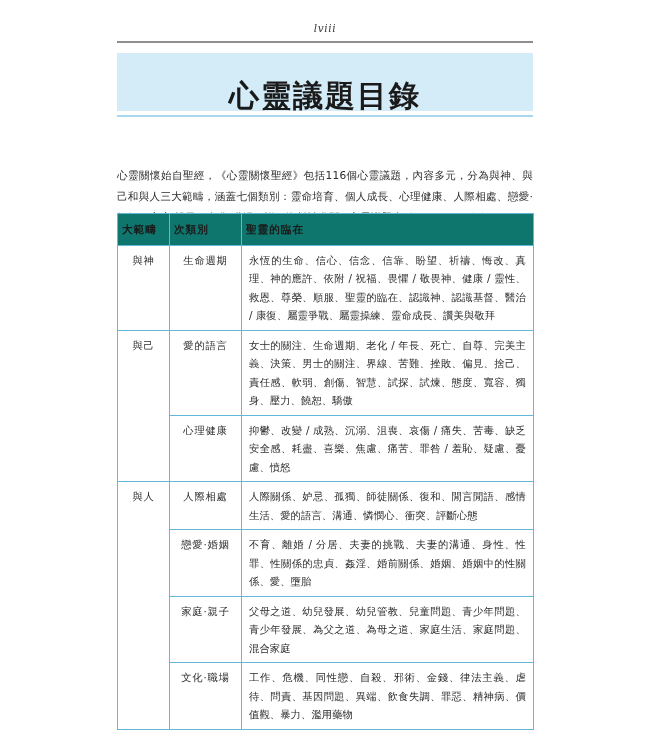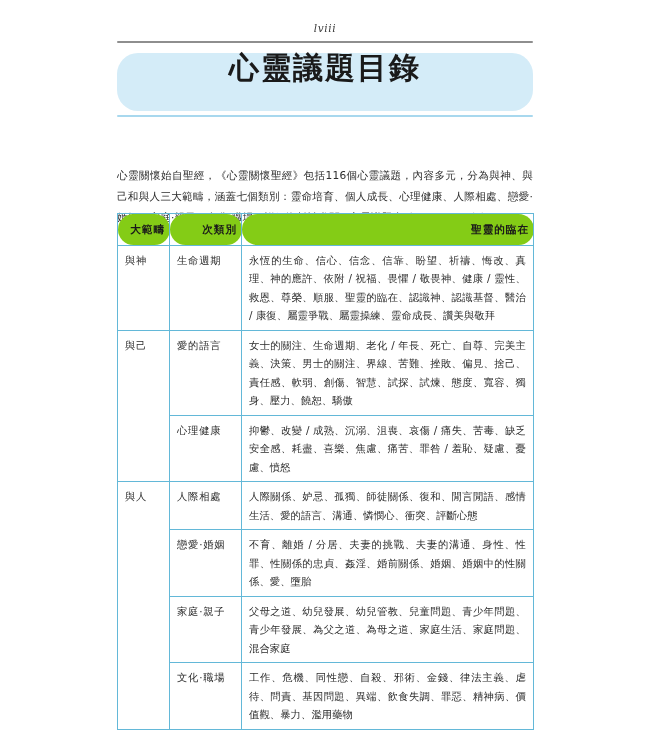--- a/index.html
+++ b/index.html
@@ -1,15 +1,15 @@
 <!DOCTYPE html>
 <html><head>
 <meta charset="utf-8">
 <style>
-  * { box-sizing: border-box; border-radius: 21px; }
+  * { box-sizing: border-box; }
   html, body {
     margin: 0;
     padding: 0;
   }
   body {
     width: 650px;
     height: 750px;
     background: #ffffff;
     font-family: "DejaVu Sans", "Liberation Sans", sans-serif;
     color: #231f20;
@@ -48,21 +48,21 @@
 
   
   .banner {
     position: absolute;
     top: 53px;
     left: 117px;
     width: 416px;
     height: 58px;
     background: #d4ecf8;
     display: flex;
-    align-items: flex-start;
+    align-items: flex-end;
     justify-content: center;
   }
   .banner-title {
     font-family: "DejaVu Serif", "Liberation Serif", serif;
     font-weight: 700;
     font-size: 30px;
     letter-spacing: 2px;
     color: #1a1a1a;
     line-height: 1;
   }
@@ -101,35 +101,35 @@
   .toc-table td {
     border: 1px solid #63b8d8;
     padding: 5px 7px;
     vertical-align: top;
     font-size: 10.3px;
     line-height: 18.5px;
     letter-spacing: 0.1px;
     color: #2c2c2c;
   }
   .toc-table thead th {
-    background: #84cc16;
-    text-align: right;
+    background: #0f766e;
+    text-align: left;
     font-weight: 700;
     font-size: 10.6px;
     padding: 6px 4px;
     color: #1a1a1a;
     letter-spacing: 1px;
   }
   .col-scope  { width: 52px; }
   .col-sub    { width: 72px; }
   .col-topics { width: 292px; }
 
   td.scope-cell,
   td.sub-cell {
-    text-align: left;
+    text-align: center;
     letter-spacing: 0.8px;
     white-space: nowrap;
   }
   td.topics-cell {
     text-align: justify;
     text-justify: inter-ideograph;
   }
 </style>
 </head>
 <body>

